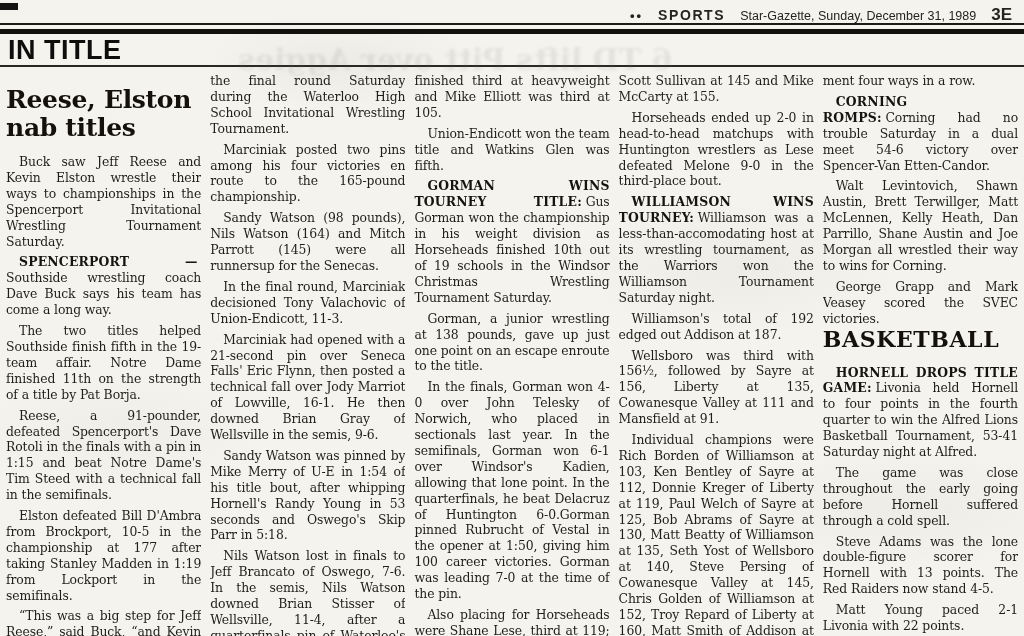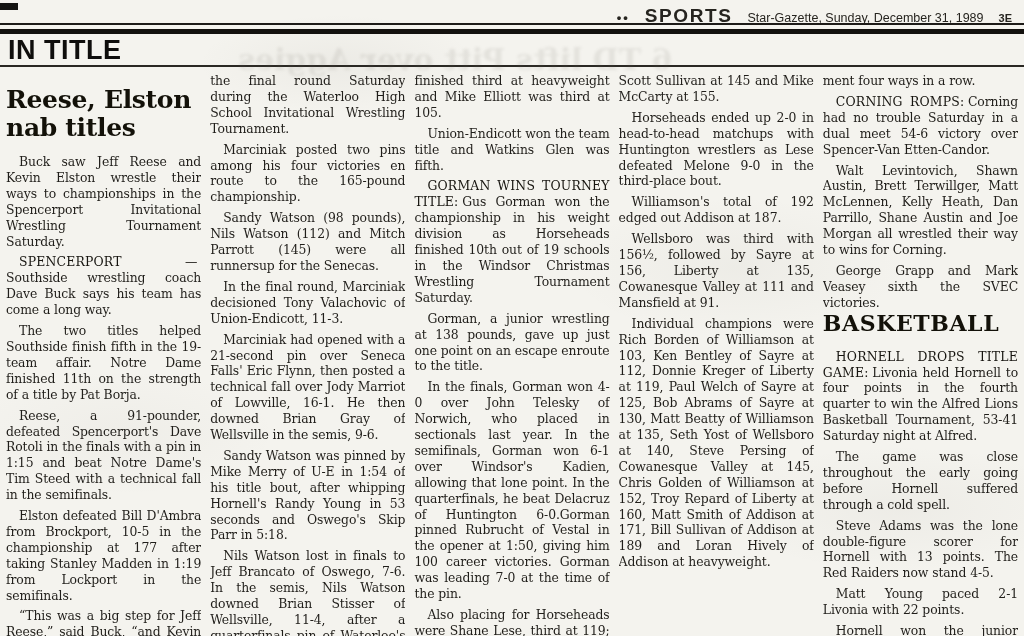--- a/index.html
+++ b/index.html
@@ -14,22 +14,22 @@
       radial-gradient(ellipse 220px 90px at 12% 68%, rgba(110,105,92,0.04), transparent 70%),
       radial-gradient(ellipse 260px 90px at 88% 80%, rgba(110,105,92,0.05), transparent 70%);
     color:#1c1a17;
   }
   .corner-mark { position:absolute; top:3px; left:0; width:18px; height:7px; background:#141311; }
   .masthead {
     position:absolute; top:5px; right:12px; display:flex; align-items:baseline; gap:15px;
     font-family:"Liberation Sans", sans-serif; font-size:12.5px; color:#26241f; white-space:nowrap;
   }
   .masthead .dots { font-weight:bold; font-size:13px; letter-spacing:2px; }
-  .masthead .section { font-weight:bold; font-size:19px; letter-spacing:1.6px; }
-  .masthead .page-num { font-weight:bold; font-size:11px; }
+  .masthead .section { font-weight:bold; font-size:14px; letter-spacing:1.6px; }
+  .masthead .page-num { font-weight:bold; font-size:17px; }
   .rule-a { position:absolute; top:23px; left:0; width:100%; height:2px; background:#1d1b18; }
   .rule-b { position:absolute; top:29px; left:0; width:100%; height:5px; background:#13110e; }
   .banner {
     position:absolute; top:35px; left:8px;
     font-family:"Liberation Sans", sans-serif; font-weight:bold; font-size:27px;
     letter-spacing:0.5px; color:#0f0e0c;
   }
   .rule-c { position:absolute; top:65px; left:0; width:100%; height:2px; background:#2a2823; }
   .ghost {
     position:absolute; top:42px; left:238px; z-index:0;
@@ -39,21 +39,21 @@
   .columns {
     position:absolute; top:73px; left:6px; right:6px; bottom:0; z-index:1;
     display:flex; gap:9px;
   }
   .col {
     flex:1 1 0; overflow:hidden; text-align:justify;
     font-size:12.4px; line-height:15.9px; letter-spacing:-0.1px; color:#201e1a;
   }
   .para { margin-bottom:5px; text-indent:13px; }
   .para.no-indent { text-indent:0; }
-  .lead-in { font-weight:normal; letter-spacing:0.2px; margin-right:0.3em; color:#16140f; }
+  .lead-in { font-weight:bold; letter-spacing:0.2px; margin-right:0.3em; color:#16140f; }
   .story-headline {
     font-size:25px; line-height:1.1; font-weight:bold; margin:13px 0 13px;
     text-align:left; letter-spacing:-0.3px; color:#131109;
   }
   .story-headline span { display:block; }
   .section-heading {
     font-size:22px; font-weight:bold; letter-spacing:0.6px; margin:4px 0 17px;
     text-align:left; color:#131109;
   }
 </style>
@@ -88,46 +88,47 @@
         <p class="para"><span>Buck saw Jeff Reese and Kevin Elston wrestle their ways to championships in the Spencerport Invitational Wrestling Tournament Saturday.</span></p>
         <p class="para"><b class="lead-in">SPENCERPORT —</b><span>Southside wrestling coach Dave Buck says his team has come a long way.</span></p>
         <p class="para"><span>The two titles helped Southside finish fifth in the 19-team affair. Notre Dame finished 11th on the strength of a title by Pat Borja.</span></p>
         <p class="para"><span>Reese, a 91-pounder, defeated Spencerport's Dave Rotoli in the finals with a pin in 1:15 and beat Notre Dame's Tim Steed with a technical fall in the semifinals.</span></p>
         <p class="para"><span>Elston defeated Bill D'Ambra from Brockport, 10-5 in the championship at 177 after taking Stanley Madden in 1:19 from Lockport in the semifinals.</span></p>
         <p class="para"><span>“This was a big step for Jeff Reese,” said Buck, “and Kevin Elston just wrestled steady and confident all weekend long.</span></p>
       </div>
       <div class="col">
         <p class="para no-indent"><span>the final round Saturday during the Waterloo High School Invitational Wrestling Tournament.</span></p>
         <p class="para"><span>Marciniak posted two pins among his four victories en route to the 165-pound championship.</span></p>
-        <p class="para"><span>Sandy Watson (98 pounds), Nils Watson (112) and Mitch Parrott (145) were all runnersup for the Senecas.</span></p>
+        <p class="para"><span>Sandy Watson (98 pounds), Nils Watson (164) and Mitch Parrott (145) were all runnersup for the Senecas.</span></p>
         <p class="para"><span>In the final round, Marciniak decisioned Tony Valachovic of Union-Endicott, 11-3.</span></p>
         <p class="para"><span>Marciniak had opened with a 21-second pin over Seneca Falls' Eric Flynn, then posted a technical fall over Jody Marriot of Lowville, 16-1. He then downed Brian Gray of Wellsville in the semis, 9-6.</span></p>
         <p class="para"><span>Sandy Watson was pinned by Mike Merry of U-E in 1:54 of his title bout, after whipping Hornell's Randy Young in 53 seconds and Oswego's Skip Parr in 5:18.</span></p>
         <p class="para"><span>Nils Watson lost in finals to Jeff Brancato of Oswego, 7-6. In the semis, Nils Watson downed Brian Stisser of Wellsville, 11-4, after a quarterfinals pin of Waterloo's Jason Schuley.</span></p>
       </div>
       <div class="col">
         <p class="para no-indent"><span>finished third at heavyweight and Mike Elliott was third at 105.</span></p>
         <p class="para"><span>Union-Endicott won the team title and Watkins Glen was fifth.</span></p>
         <p class="para"><b class="lead-in">GORMAN WINS TOURNEY TITLE:</b><span>Gus Gorman won the championship in his weight division as Horseheads finished 10th out of 19 schools in the Windsor Christmas Wrestling Tournament Saturday.</span></p>
         <p class="para"><span>Gorman, a junior wrestling at 138 pounds, gave up just one point on an escape enroute to the title.</span></p>
         <p class="para"><span>In the finals, Gorman won 4-0 over John Telesky of Norwich, who placed in sectionals last year. In the semifinals, Gorman won 6-1 over Windsor's Kadien, allowing that lone point. In the quarterfinals, he beat Delacruz of Huntington 6-0.Gorman pinned Rubrucht of Vestal in the opener at 1:50, giving him 100 career victories. Gorman was leading 7-0 at the time of the pin.</span></p>
         <p class="para"><span>Also placing for Horseheads were Shane Lese, third at 119; Wally Mausteller, fifth at heavyweight and Harry Forrest, sixth at 145.</span></p>
       </div>
       <div class="col">
         <p class="para no-indent"><span>Scott Sullivan at 145 and Mike McCarty at 155.</span></p>
         <p class="para"><span>Horseheads ended up 2-0 in head-to-head matchups with Huntington wrestlers as Lese defeated Melone 9-0 in the third-place bout.</span></p>
+        <p class="para"><b class="lead-in">WILLIAMSON WINS TOURNEY:</b><span>Williamson was a less-than-accomodating host at its wrestling tournament, as the Warriors won the Williamson Tournament Saturday night.</span></p>
         <p class="para"><span>Williamson's total of 192 edged out Addison at 187.</span></p>
         <p class="para"><span>Wellsboro was third with 156½, followed by Sayre at 156, Liberty at 135, Cowanesque Valley at 111 and Mansfield at 91.</span></p>
         <p class="para"><span>Individual champions were Rich Borden of Williamson at 103, Ken Bentley of Sayre at 112, Donnie Kreger of Liberty at 119, Paul Welch of Sayre at 125, Bob Abrams of Sayre at 130, Matt Beatty of Williamson at 135, Seth Yost of Wellsboro at 140, Steve Persing of Cowanesque Valley at 145, Chris Golden of Williamson at 152, Troy Repard of Liberty at 160, Matt Smith of Addison at 171, Bill Sullivan of Addison at 189 and Loran Hively of Addison at heavyweight.</span></p>
       </div>
       <div class="col">
         <p class="para no-indent"><span>ment four ways in a row.</span></p>
         <p class="para"><b class="lead-in">CORNING ROMPS:</b><span>Corning had no trouble Saturday in a dual meet 54-6 victory over Spencer-Van Etten-Candor.</span></p>
         <p class="para"><span>Walt Levintovich, Shawn Austin, Brett Terwillger, Matt McLennen, Kelly Heath, Dan Parrillo, Shane Austin and Joe Morgan all wrestled their way to wins for Corning.</span></p>
-        <p class="para"><span>George Grapp and Mark Veasey sixth the SVEC victories.</span></p>
+        <p class="para"><span>George Grapp and Mark Veasey scored the SVEC victories.</span></p>
         <h3 class="section-heading">BASKETBALL</h3>
         <p class="para"><b class="lead-in">HORNELL DROPS TITLE GAME:</b><span>Livonia held Hornell to four points in the fourth quarter to win the Alfred Lions Basketball Tournament, 53-41 Saturday night at Alfred.</span></p>
         <p class="para"><span>The game was close throughout the early going before Hornell suffered through a cold spell.</span></p>
         <p class="para"><span>Steve Adams was the lone double-figure scorer for Hornell with 13 points. The Red Raiders now stand 4-5.</span></p>
         <p class="para"><span>Matt Young paced 2-1 Livonia with 22 points.</span></p>
         <p class="para"><span>Hornell won the junior varsity championship game, 50-35 over Livonia.</span></p>
       </div>
     </div>
 
 </div>

